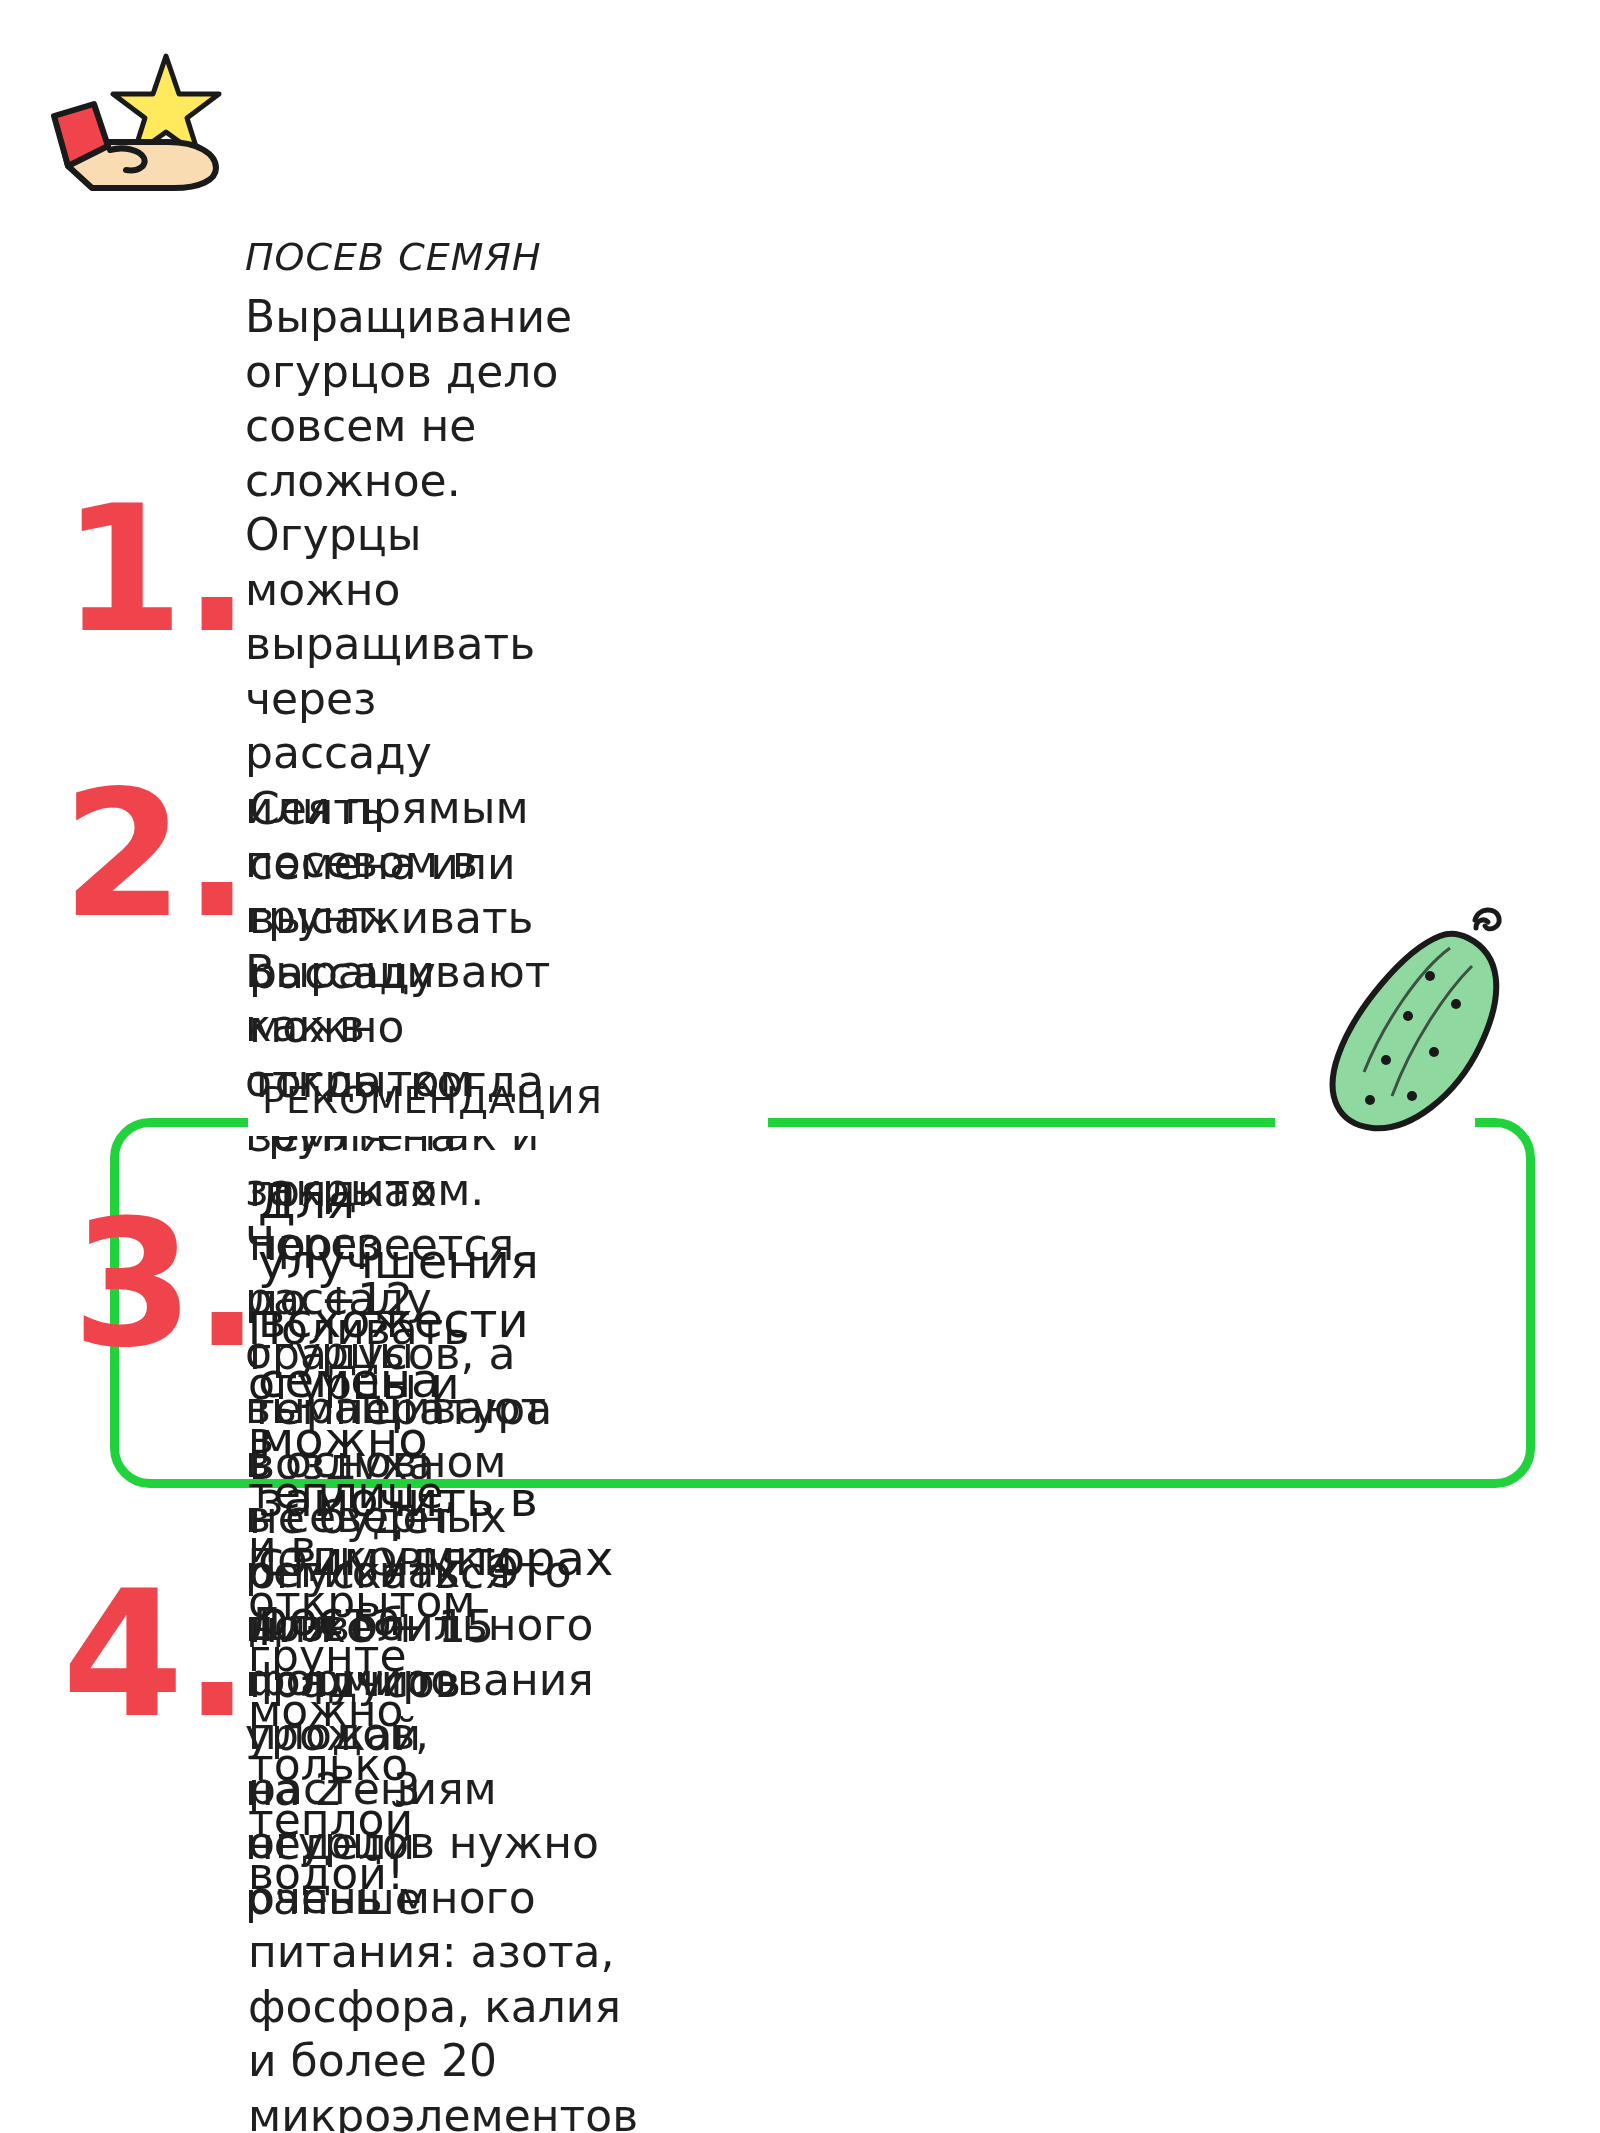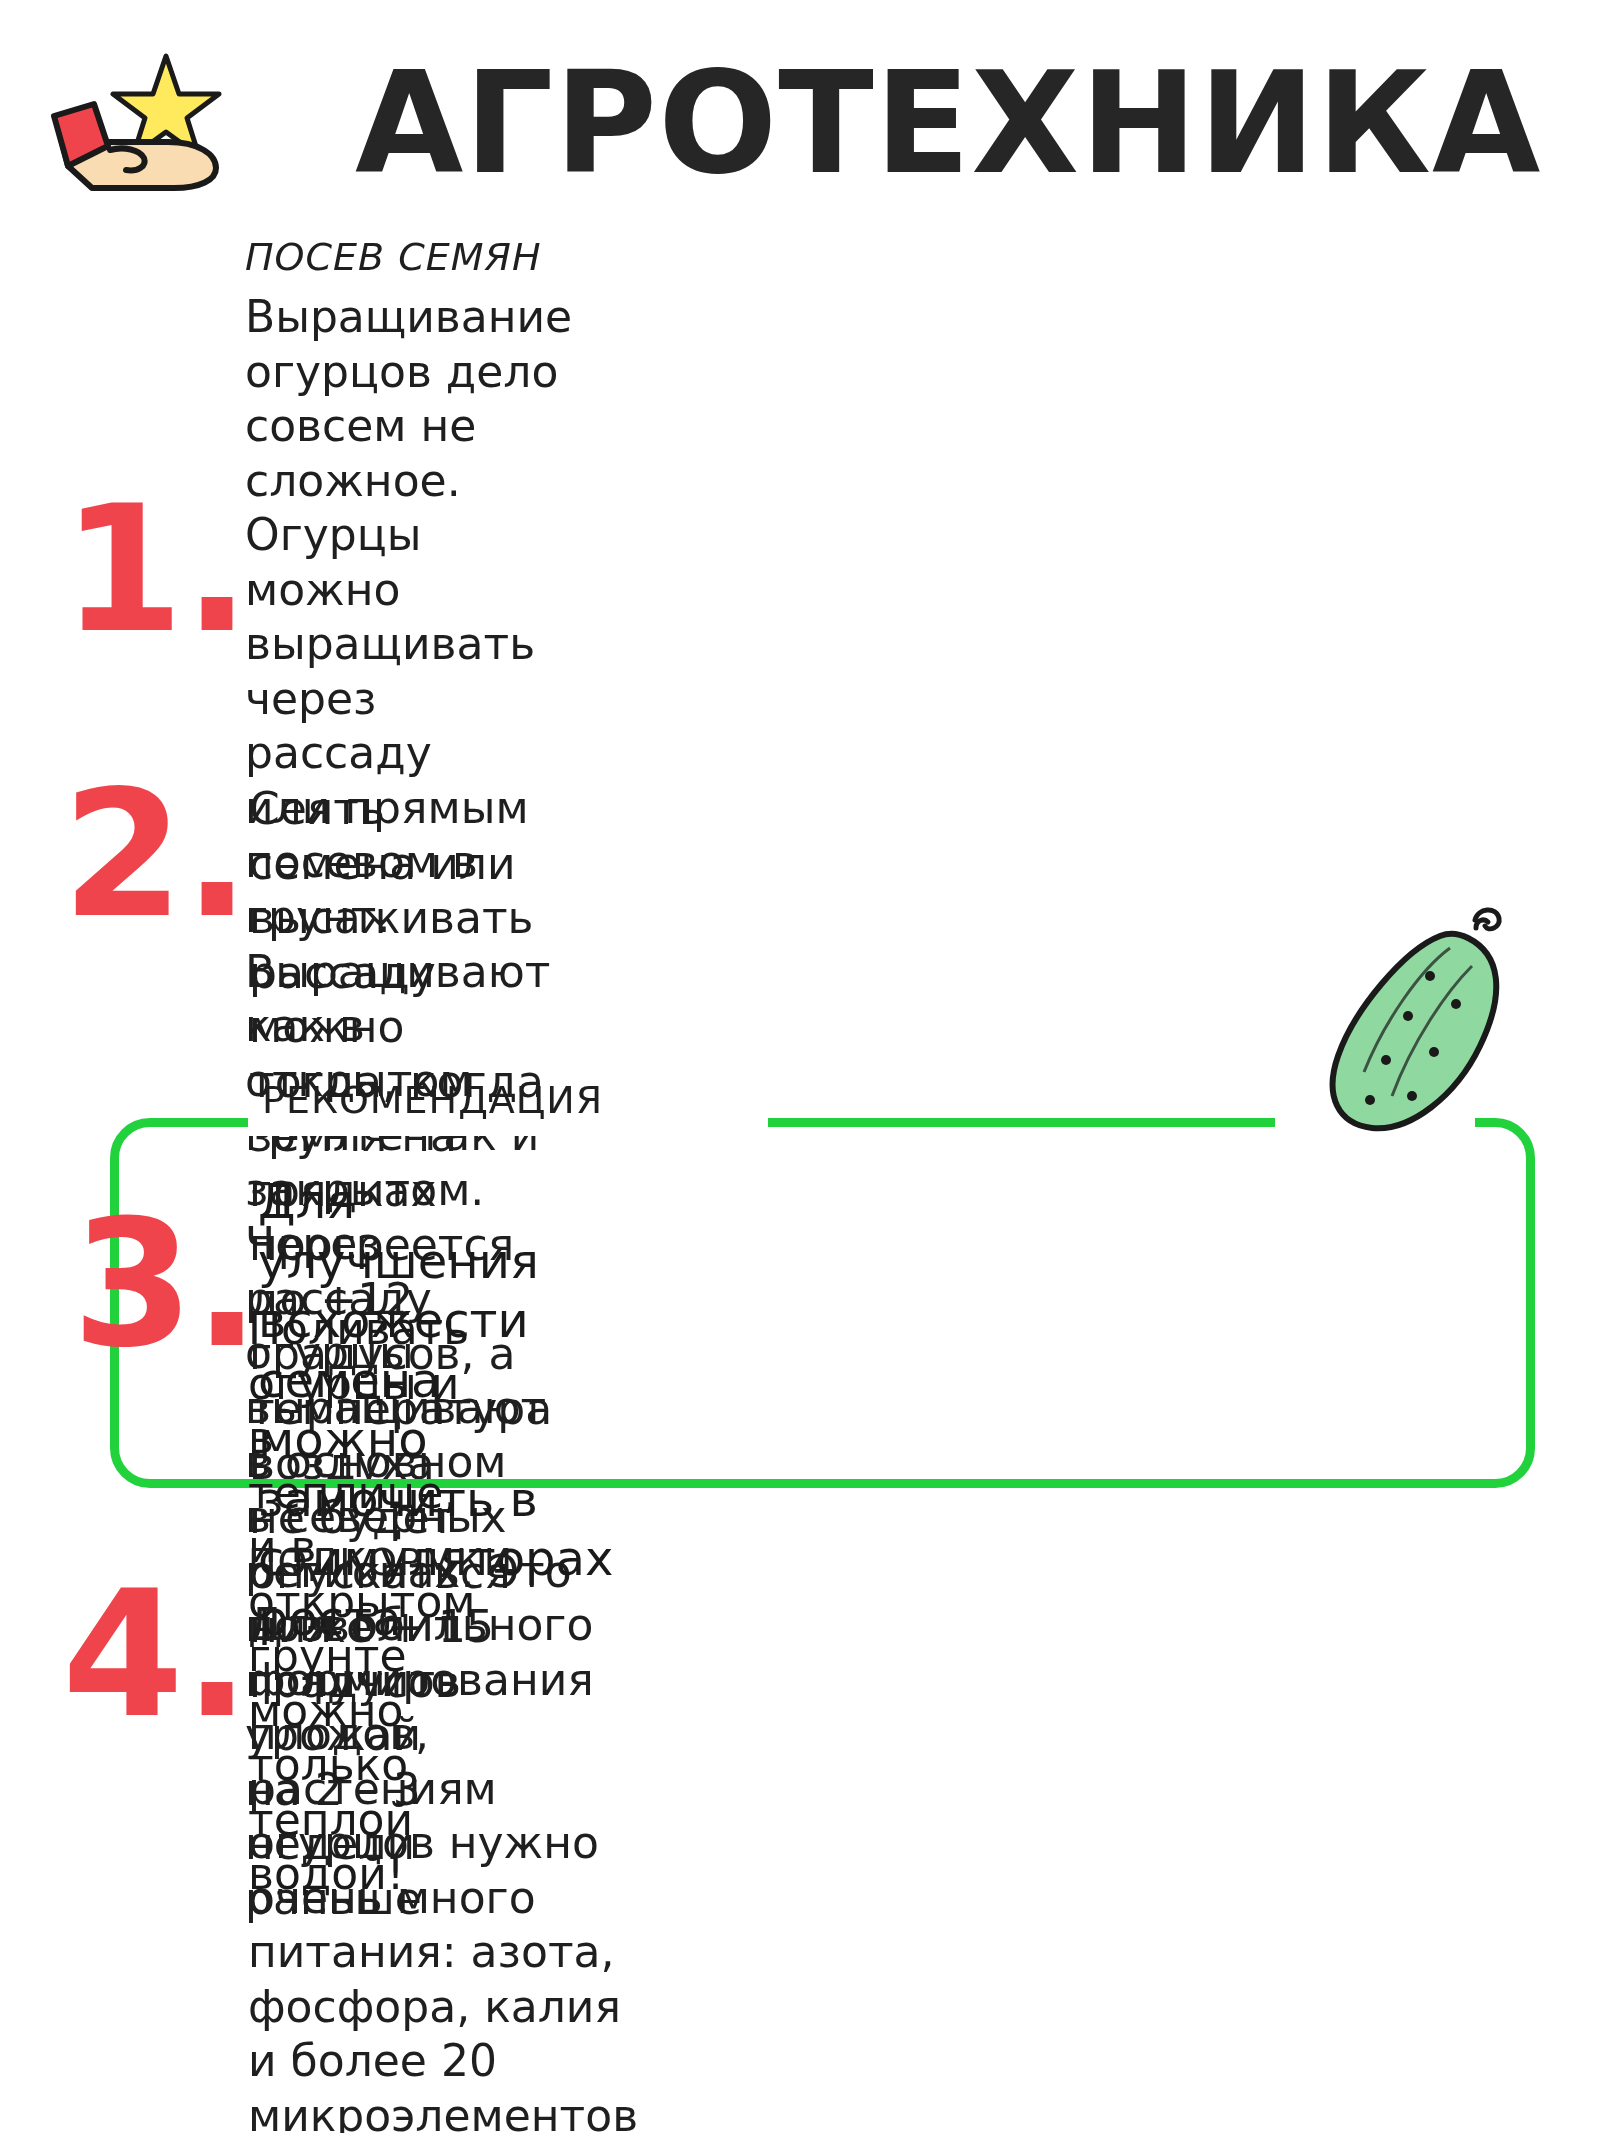--- a/index.html
+++ b/index.html
@@ -157,21 +157,20 @@
       <polygon points="118,10 131,48 171,48 139,72 151,110 118,86 85,110 97,72 65,48 105,48" fill="#ffe95c" stroke="#1a1a1a" stroke-width="5" stroke-linejoin="round"></polygon>
 
       <path d="M8,72 L46,60 L58,96 L120,96 C150,96 168,108 168,122 C168,134 152,142 126,142 L44,142 L20,120 Z" fill="#f9dcb2" stroke="#1a1a1a" stroke-width="6" stroke-linejoin="round"></path>
 
       <path d="M6,70 L46,58 L60,100 L20,120 Z" fill="#f0444c" stroke="#1a1a1a" stroke-width="6" stroke-linejoin="round"></path>
 
       <path d="M62,104 C76,100 92,104 96,112 C99,120 90,126 78,124" fill="none" stroke="#1a1a1a" stroke-width="6" stroke-linecap="round"></path>
     </svg>
   </div>
 
-  <div class="page-title">АГРОТЕХНИКА</div>
 </div>
 
 <div class="section" id="sec1">
   <div class="num">1.</div>
   <div class="sub-title">ПОСЕВ СЕМЯН</div>
   <div class="body-text">Выращивание огурцов дело совсем не сложное.
 Огурцы можно выращивать через рассаду
 или прямым посевом в грунт. Выращивают
 как в открытом грунте так и закрытом.
 Через рассаду огурцы выращивают в основном

